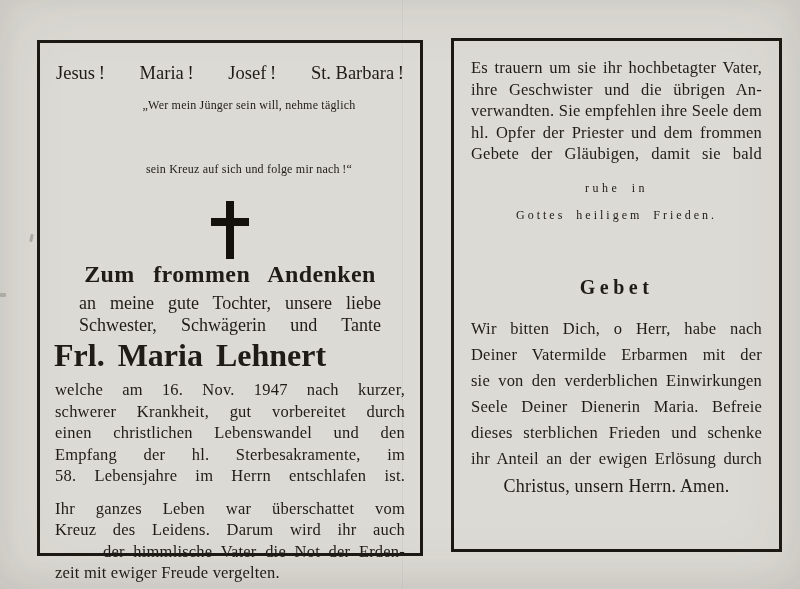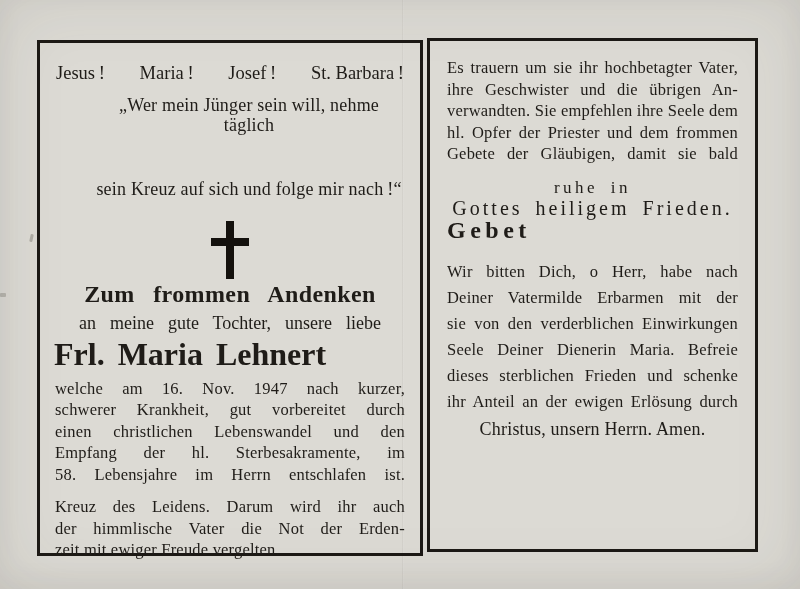--- a/index.html
+++ b/index.html
@@ -22,28 +22,28 @@
   }
   .speck { position: absolute; background: rgba(55,50,42,0.55); border-radius: 1px; }
   .speck.s1 { left: 30px; top: 234px; width: 3px; height: 8px; transform: rotate(12deg); opacity: .5; }
   .speck.s2 { left: 0px; top: 293px; width: 6px; height: 4px; opacity: .4; }
 
   .page {
     position: absolute; box-sizing: border-box;
     border: 3px solid #1c1915;
   }
   .page.left  { left: 37px;  top: 40px; width: 386px; height: 516px; padding: 20px 14px 16px; }
-  .page.right { left: 427px; top: 38px; width: 331px; height: 514px; padding: 16px 17px 0; }
+  .page.right { left: 451px; top: 38px; width: 331px; height: 514px; padding: 16px 17px 0; }
 
   .invocation {
     display: flex; justify-content: space-between;
     font-size: 18.5px; line-height: 21px; padding: 0 2px;
     white-space: nowrap;
   }
-  .quote { margin: 11px 4px 0 42px; font-size: 18px; line-height: 20px; letter-spacing: 0.2px; }
+  .quote { margin: 11px 4px 0 42px; font-size: 12px; line-height: 20px; letter-spacing: 0.2px; }
 
   .cross { position: relative; width: 38px; height: 58px; margin: 22px auto 0; }
   .cross::before {
     content: ""; position: absolute; left: 15px; top: 0;
     width: 8px; height: 58px; background: #14110d;
   }
   .cross::after {
     content: ""; position: absolute; left: 0; top: 17px;
     width: 38px; height: 8px; background: #14110d;
   }
@@ -58,30 +58,30 @@
   .name {
     margin-top: 1px; text-align: left;
     font-size: 32px; font-weight: 700; line-height: 36px; word-spacing: 5px;
   }
   .para { font-size: 16.5px; letter-spacing: 0.2px; }
   .obituary    { margin: 6px 1px 0;  line-height: 21.5px; }
   .consolation { margin: 11px 1px 0; line-height: 21.5px; }
 
   .mourning { margin: 0 0 0; line-height: 21.5px; }
   .rest-1 {
-    margin-top: 13px; text-align: center; font-size: 17px; line-height: 20px;
+    margin-top: 13px; text-align: center; font-size: 12px; line-height: 20px;
     letter-spacing: 3.5px; word-spacing: 5px;
   }
   .rest-2 {
-    text-align: center; font-size: 20px; line-height: 20px;
+    margin-top: 7px; text-align: center; font-size: 12px; line-height: 20px;
     letter-spacing: 3px; word-spacing: 5px;
   }
   .gebet {
-    
-    font-size: 24px; font-weight: 700; line-height: 24px; letter-spacing: 4.5px;
+    margin-top: 50px; text-align: center;
+    font-size: 20px; font-weight: 700; line-height: 24px; letter-spacing: 4.5px;
   }
   .prayer  { margin-top: 17px; line-height: 26px; }
   .closing { margin-top: 3px; font-size: 18px; text-align: center; line-height: 22px; letter-spacing: 0.2px; }
 </style>
 </head>
 <body>
 
 <div class="paper">
 
   <div class="fold"></div>
@@ -100,35 +100,37 @@
         <div style="text-align: center;">„Wer mein Jünger sein will, nehme täglich</div>
         <div style="text-align: center; margin-top: 44px;">sein Kreuz auf sich und folge mir nach !“</div>
       </div>
 
     <div class="cross"></div>
 
     <h1 class="heading">Zum frommen Andenken</h1>
 
     <div class="dedication">
         <div style="text-align: justify; text-align-last: justify;">an meine gute Tochter, unsere liebe</div>
+        <div style="text-align: justify; text-align-last: justify;">Schwester, Schwägerin und Tante</div>
       </div>
 
     <h2 class="name">Frl. Maria Lehnert</h2>
 
     <div class="para obituary">
         <div style="text-align: justify; text-align-last: justify;">welche am 16. Nov. 1947 nach kurzer,</div>
         <div style="text-align: justify; text-align-last: justify;">schwerer Krankheit, gut vorbereitet durch</div>
         <div style="text-align: justify; text-align-last: justify;">einen christlichen Lebenswandel und den</div>
         <div style="text-align: justify; text-align-last: justify;">Empfang der hl. Sterbesakramente, im</div>
         <div style="text-align: justify; text-align-last: justify;">58. Lebensjahre im Herrn entschlafen ist.</div>
       </div>
 
     <div class="para consolation">
+        <div style="text-align: justify; text-align-last: justify;">Ihr ganzes Leben war überschattet vom</div>
         <div style="text-align: justify; text-align-last: justify;">Kreuz des Leidens.  Darum wird ihr auch</div>
-        <div style="text-align: justify; text-align-last: justify;">der himmlische Vater die Not der Erden-</div>
+        <div style="text-align: justify; text-align-last: justify; margin-left: 48px;">der himmlische Vater die Not der Erden-</div>
         <div style="text-align: left;">zeit mit ewiger Freude vergelten.</div>
       </div>
   </section>
 
   <section class="page right">
     <div class="para mourning">
         <div style="text-align: justify; text-align-last: justify;">Es trauern um sie ihr hochbetagter Vater,</div>
         <div style="text-align: justify; text-align-last: justify;">ihre Geschwister und die übrigen An-</div>
         <div style="text-align: justify; text-align-last: justify;">verwandten. Sie empfehlen ihre Seele dem</div>
         <div style="text-align: justify; text-align-last: justify;">hl. Opfer der Priester und dem frommen</div>

